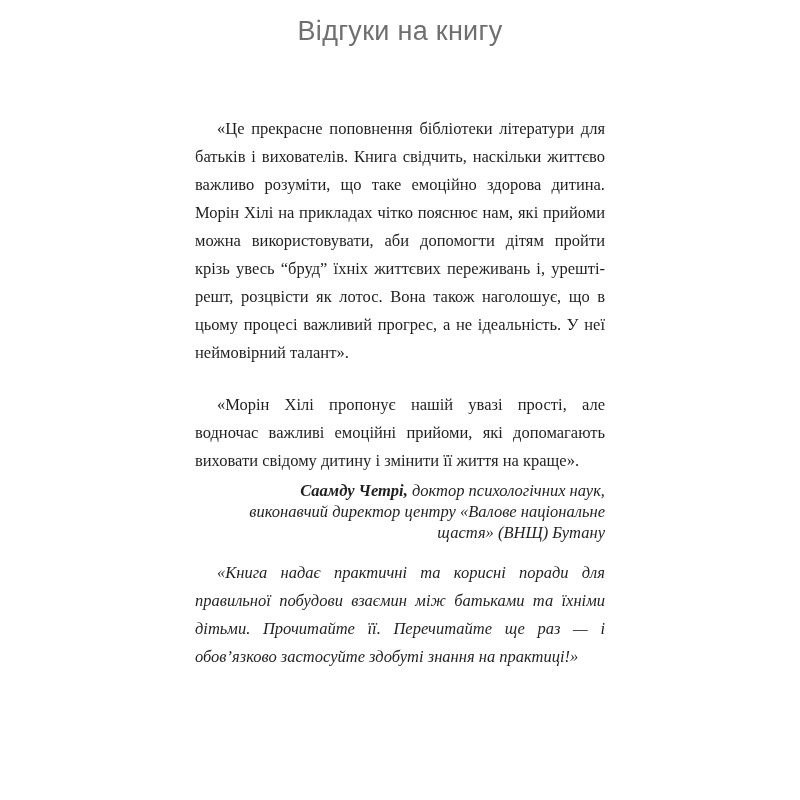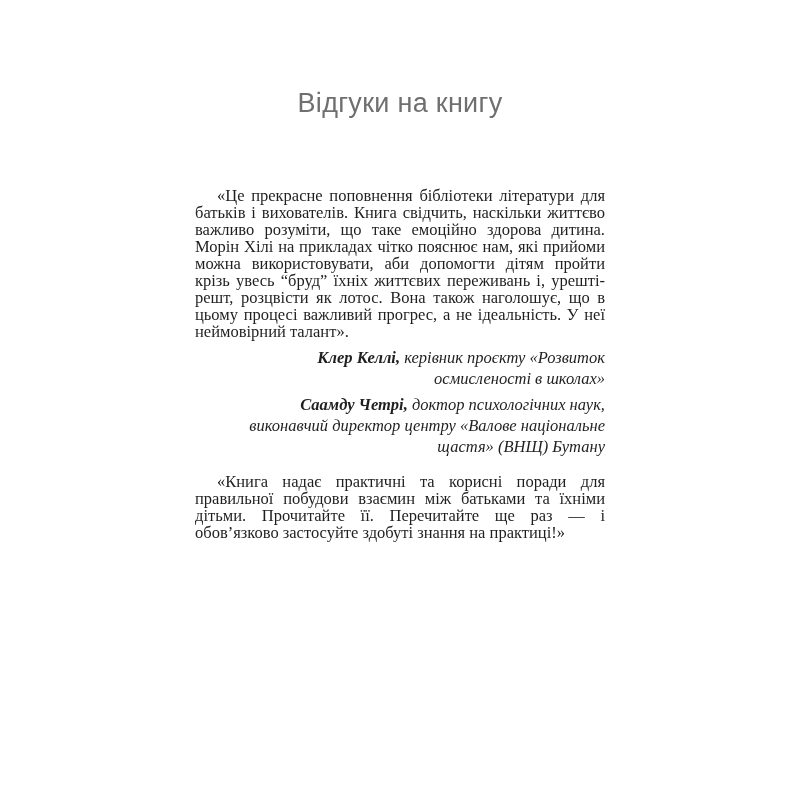--- a/index.html
+++ b/index.html
@@ -7,37 +7,36 @@
     padding: 0;
     background: #ffffff;
   }
   body {
     width: 800px;
     height: 800px;
     overflow: hidden;
   }
   .book-page {
     width: 410px;
-    margin: 0 auto;
-    padding-top: 88px;
+    margin: 16px auto;
     box-sizing: content-box;
   }
   .page-title {
     font-family: "Liberation Sans", sans-serif;
     font-size: 27px;
     font-weight: 400;
     color: #6f6f6f;
     text-align: center;
     margin: 0;
     letter-spacing: 0.3px;
   }
   .quote {
     font-family: "Liberation Serif", serif;
     font-size: 16.5px;
-    line-height: 17px;
+    line-height: 28px;
     color: #1f1f1f;
     text-align: justify;
     text-indent: 22px;
     margin: 0;
   }
   .quote.first {
     margin-top: 68px;
   }
   .attribution {
     font-family: "Liberation Serif", serif;
@@ -46,36 +45,36 @@
     line-height: 21px;
     color: #1f1f1f;
     text-align: right;
     margin: 7px 0 0 40px;
   }
   .attribution .author-name {
     font-weight: 700;
   }
   .review-block.second .quote { margin-top: 24px; }
   .review-block.second .attribution { margin-top: 5px; font-style: italic; }
-  .review-block.third .quote { margin-top: 16px; }
+  .review-block.third .quote { margin-top: 16px; font-style: italic; }
   .review-block.third .attribution { margin-top: 5px; }
 </style>
 </head>
 <body>
 
 <div class="book-page">
 
   <h1 class="page-title">Відгуки на книгу</h1>
 
   <div class="review-block first">
     <p class="quote first">«Це прекрасне поповнення бібліотеки літератури для батьків і вихователів. Книга свідчить, наскільки життєво важливо розуміти, що таке емоційно здорова дитина. Морін Хілі на прикладах чітко пояснює нам, які прийоми можна використовувати, аби допомогти дітям пройти крізь увесь “бруд” їхніх життєвих переживань і, урешті-решт, розцвісти як лотос. Вона також наголошує, що в цьому процесі важливий прогрес, а не ідеальність. У неї неймовірний талант».</p>
-    <p class="attribution"><span class="author-name">Клер Келлі,</span> <span>керівник проєкту «Розвиток осмисленості в школах»</span></p>
   </div>
 
   <div class="review-block second">
+    <p class="quote">«Морін Хілі пропонує нашій увазі прості, але водночас важливі емоційні прийоми, які допомагають виховати свідому дитину і змінити її життя на краще».</p>
     <p class="attribution"><span class="author-name">Саамду Четрі,</span> <span>доктор психологічних наук, виконавчий директор центру «Валове національне щастя» (ВНЩ) Бутану</span></p>
   </div>
 
   <div class="review-block third">
     <p class="quote">«Книга надає практичні та корисні поради для правильної побудови взаємин між батьками та їхніми дітьми. Прочитайте її. Перечитайте ще раз — і обов’язково застосуйте здобуті знання на практиці!»</p>
   </div>
 
 </div>
 
 </body></html>

